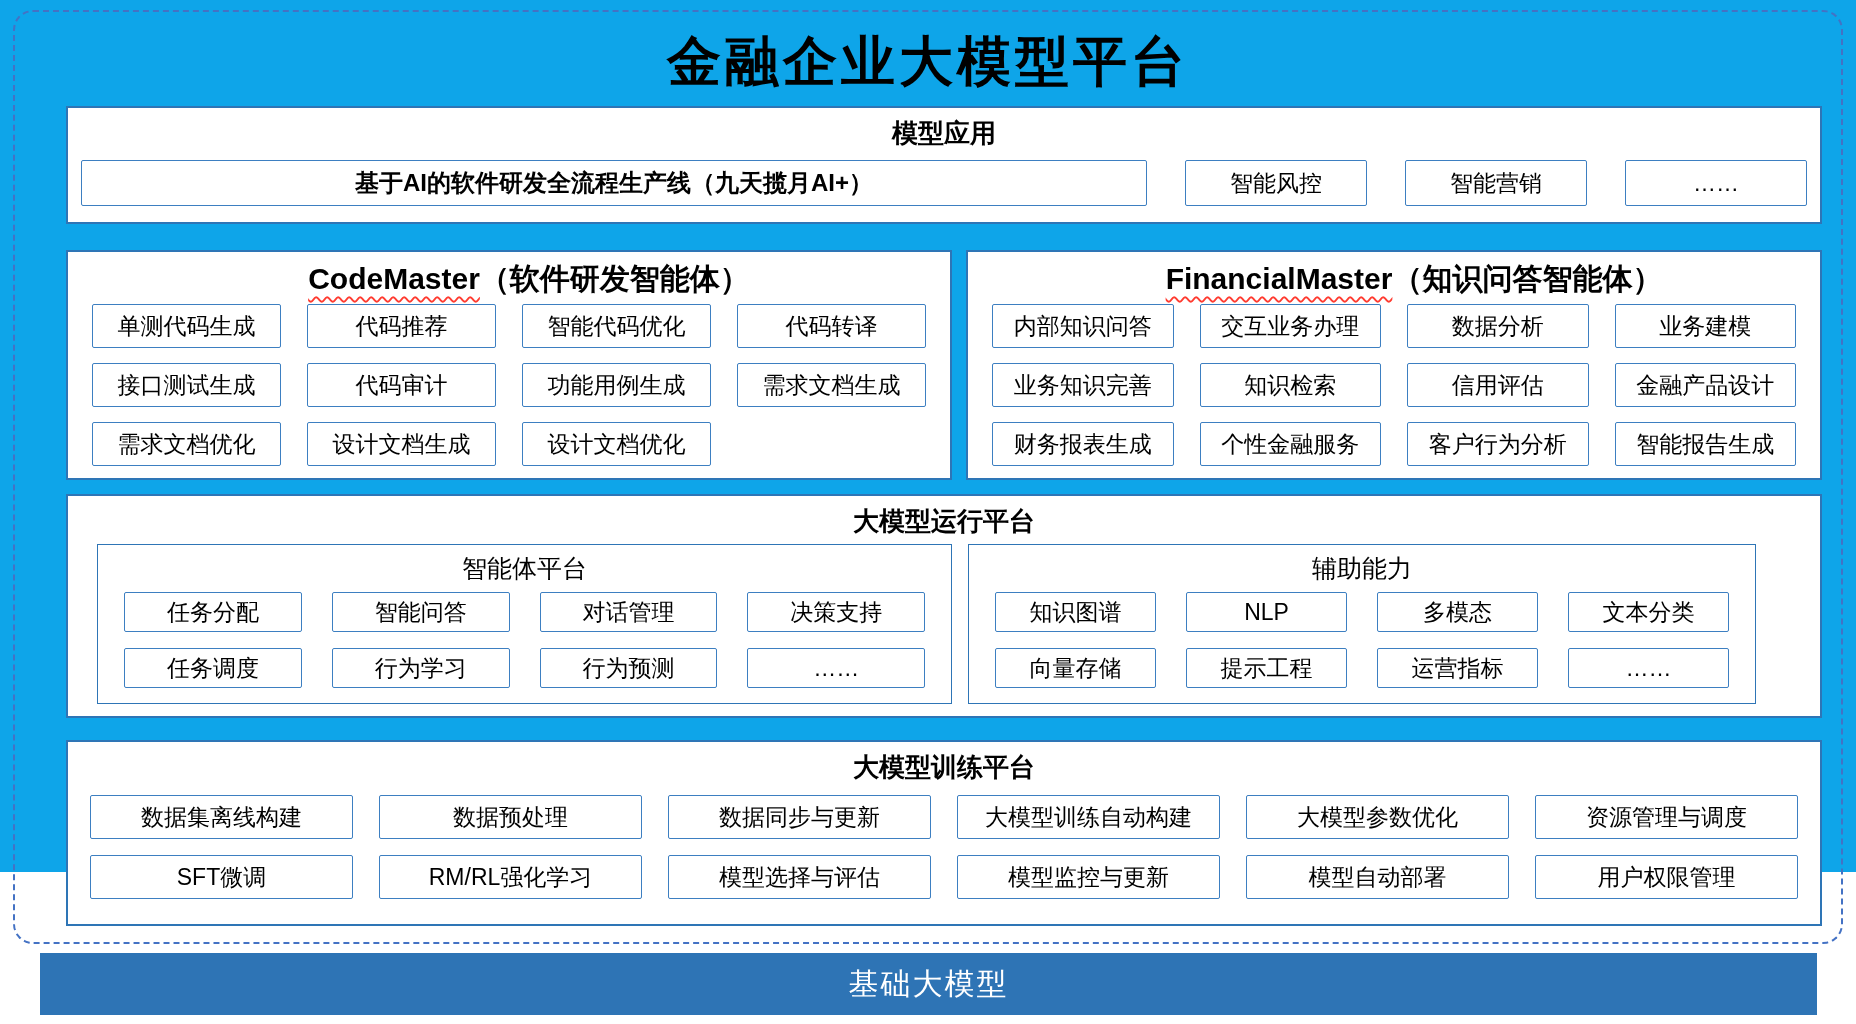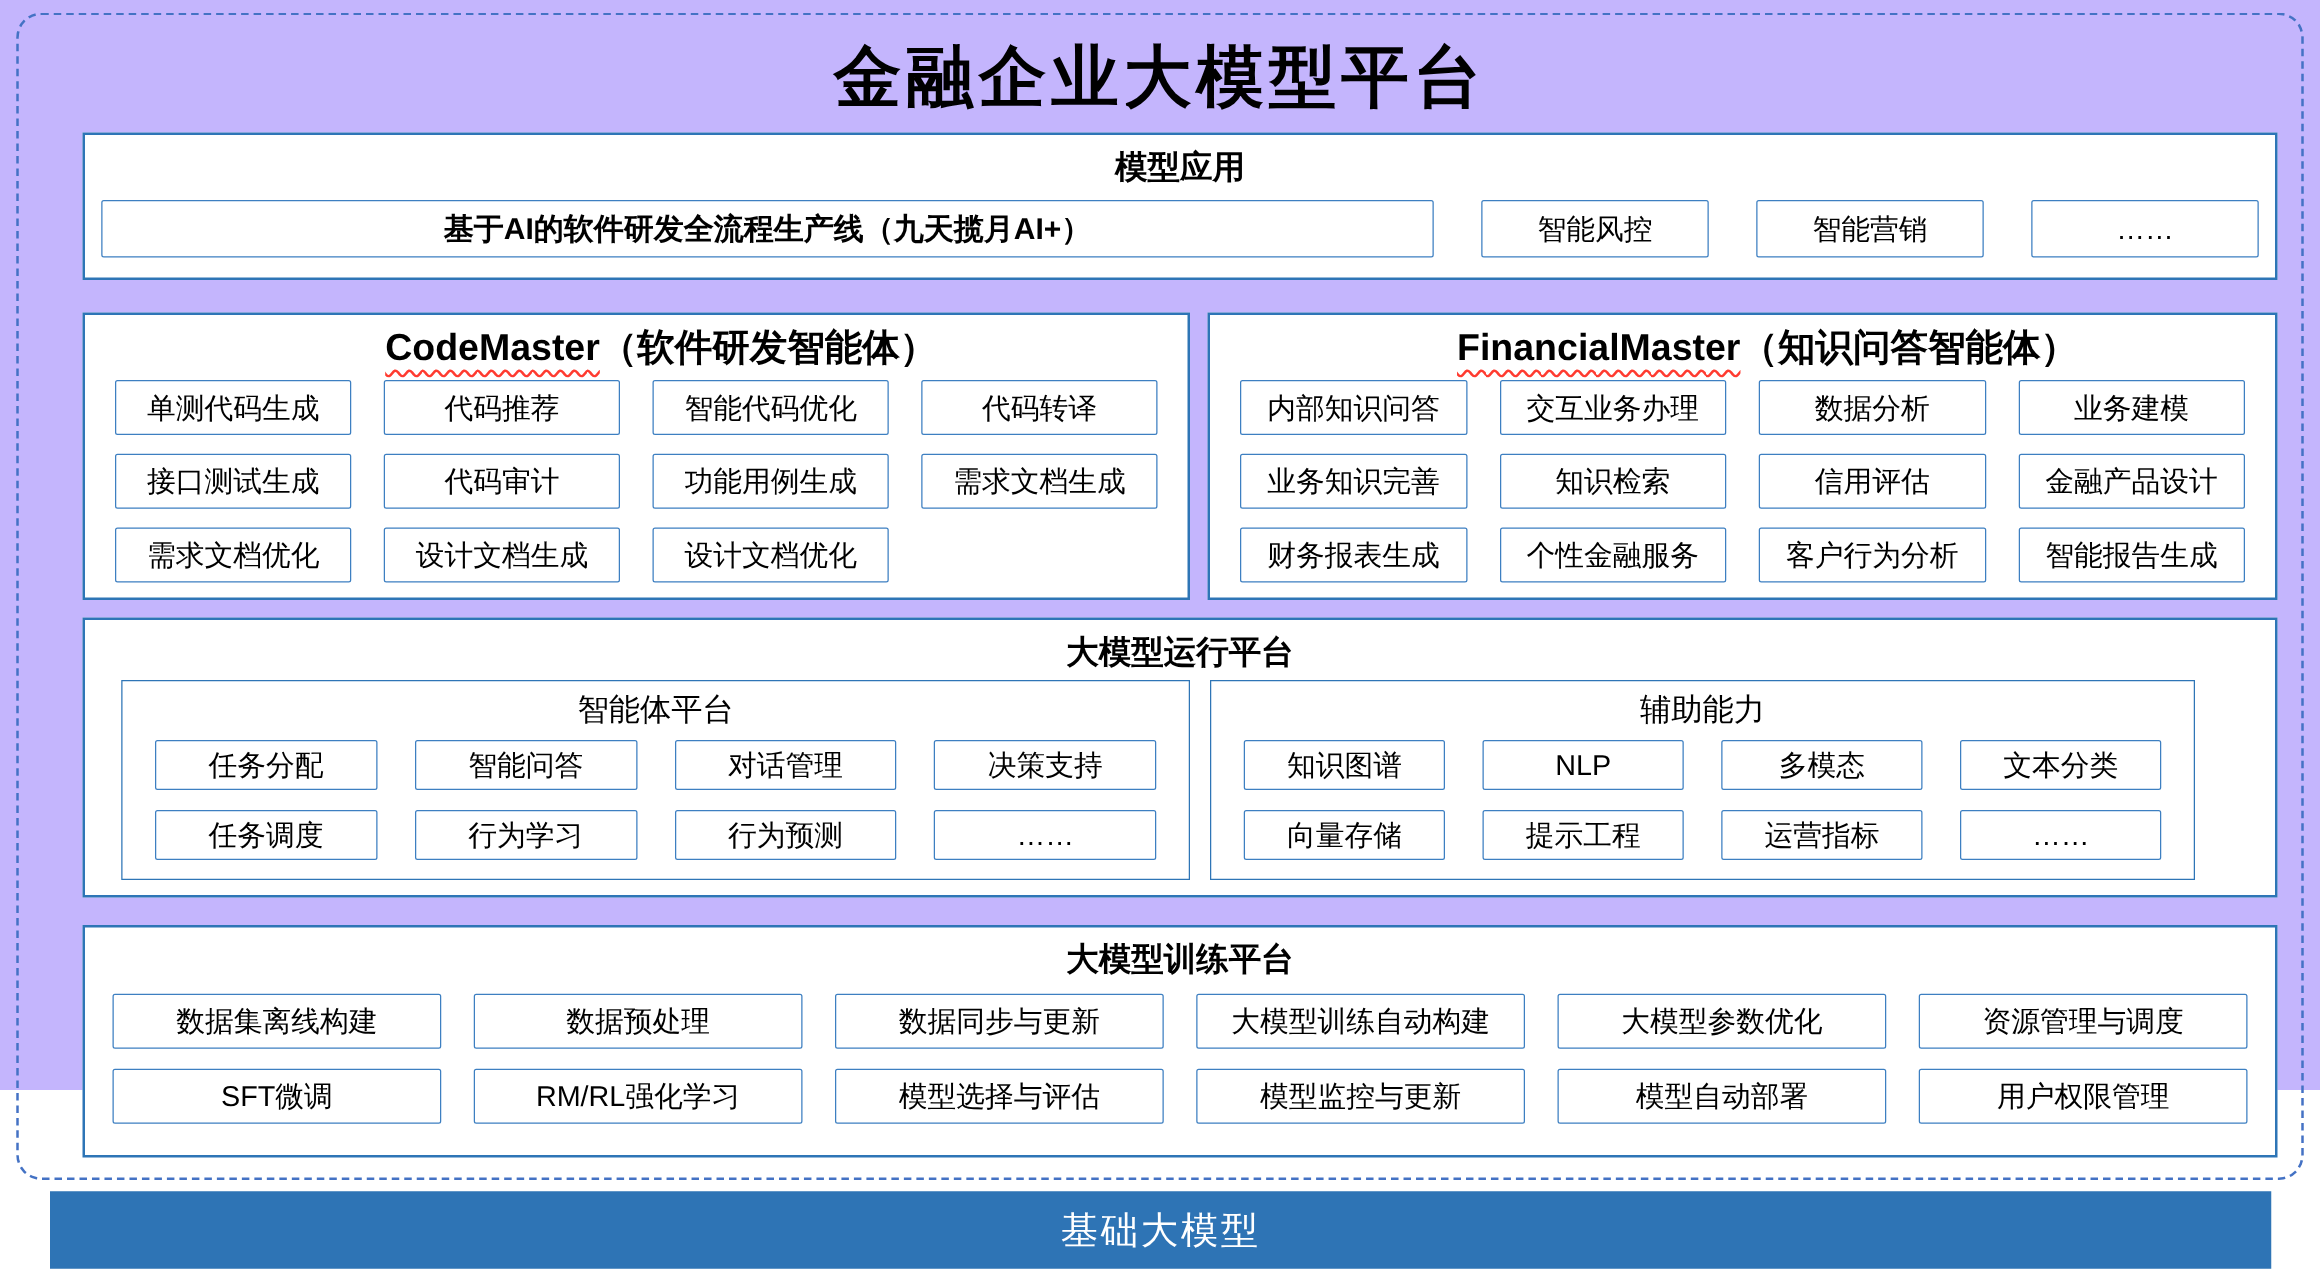--- a/index.html
+++ b/index.html
@@ -11,21 +11,21 @@
   }
   *{margin:0;padding:0;box-sizing:border-box;}
   html,body{background:#fff;}
   body{
     width:1856px;height:1024px;
     font-family:"Liberation Sans",sans-serif;
     color:#000;
     position:relative;
     overflow:hidden;
   }
-  .canvas{position:relative;width:1856px;height:872px;background:#c4b5fd;}
+  .canvas{position:relative;width:1856px;height:872px;background:#0ea5e9;}
   .outer-border{
     position:absolute;left:13px;top:10px;width:1830px;height:934px;
     border:2px dashed var(--dash);
     border-radius:20px;
     pointer-events:none;
   }
   .page-title{
     position:absolute;left:0;top:26px;width:100%;
     text-align:center;
     font-family:"DejaVu Serif",serif;

